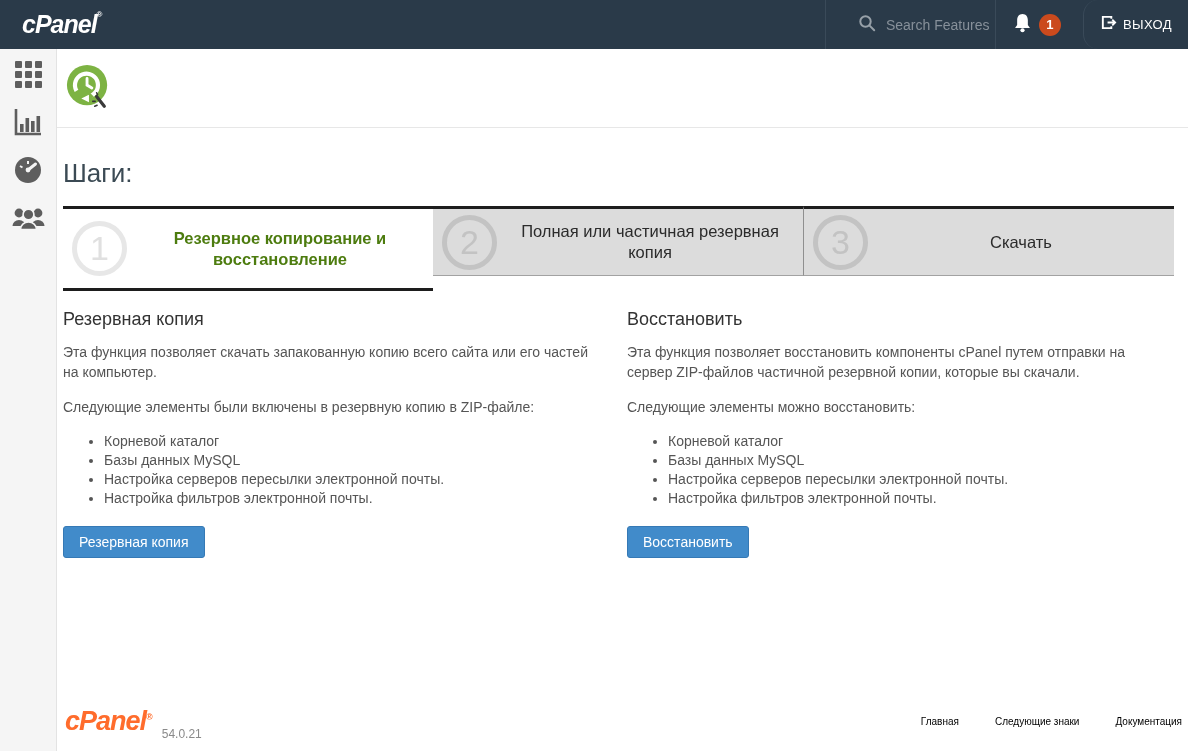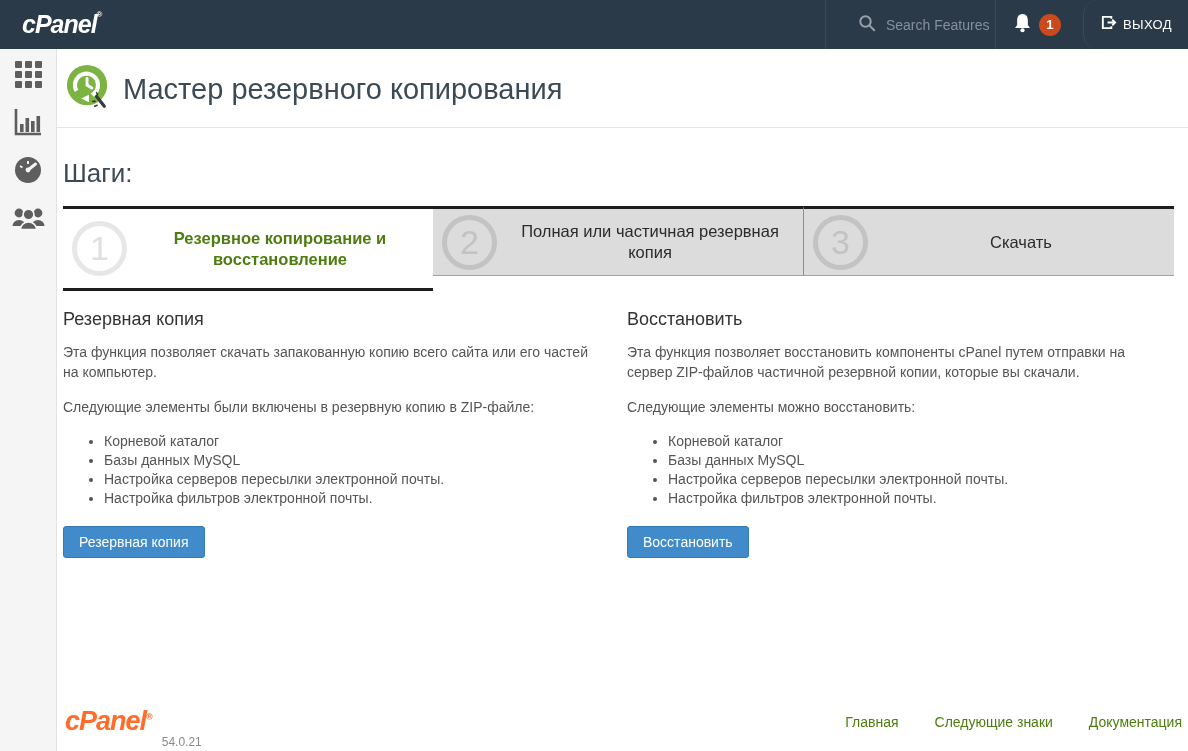--- a/index.html
+++ b/index.html
@@ -134,23 +134,23 @@
   
   .footer {
     margin-top: auto;
     display: flex; align-items: center;
     padding: 0 6px 14px 8px;
   }
   .footer-logo {
     font-style: italic; font-weight: bold; font-size: 27px;
     color: #ff6c2c; letter-spacing: -1px;
   }
-  .footer-version { font-size: 12px; color: #8a8a8a; margin-left: 10px; position: relative; top: 20px; }
+  .footer-version { font-size: 12px; color: #8a8a8a; margin-left: 10px; position: relative; top: 12px; }
   .footer-links { margin-left: auto; display: flex; gap: 36px; }
-  .footer-links a { color: #4d7c0f; font-size: 14px; text-decoration: none; cursor: pointer; }
+  .footer-links a { color: #000000; font-size: 10px; text-decoration: none; cursor: pointer; }
 </style>
 </head>
 <body>
 
 <div class="topbar">
   <div class="topbar-logo">
     <span class="logo-text"><span>cPanel</span><sup class="logo-reg">®</sup></span>
   </div>
 
   <div class="topbar-section search-section">
@@ -258,21 +258,20 @@
           <g stroke="#3a3a3a" stroke-width="3.4" stroke-linecap="round">
             <line x1="33" y1="35" x2="41" y2="45"></line>
           </g>
           <g stroke="#3a3a3a" stroke-width="1.6" stroke-linecap="round">
             <line x1="29" y1="40" x2="31.5" y2="40"></line>
               <line x1="31" y1="45" x2="33.5" y2="44"></line>
               <line x1="33" y1="31" x2="34" y2="33"></line>
           </g>
         </svg>
       </span>
-      <h1 class="page-title">Мастер резервного копирования</h1>
     </div>
 
     <div class="page-body">
 
       <h2 class="steps-heading">Шаги:</h2>
 
       <div class="tabs">
         <div class="tab tab-active">
           <span class="step-circle">1</span>
           <span class="tab-label">Резервное копирование и восстановление</span>

